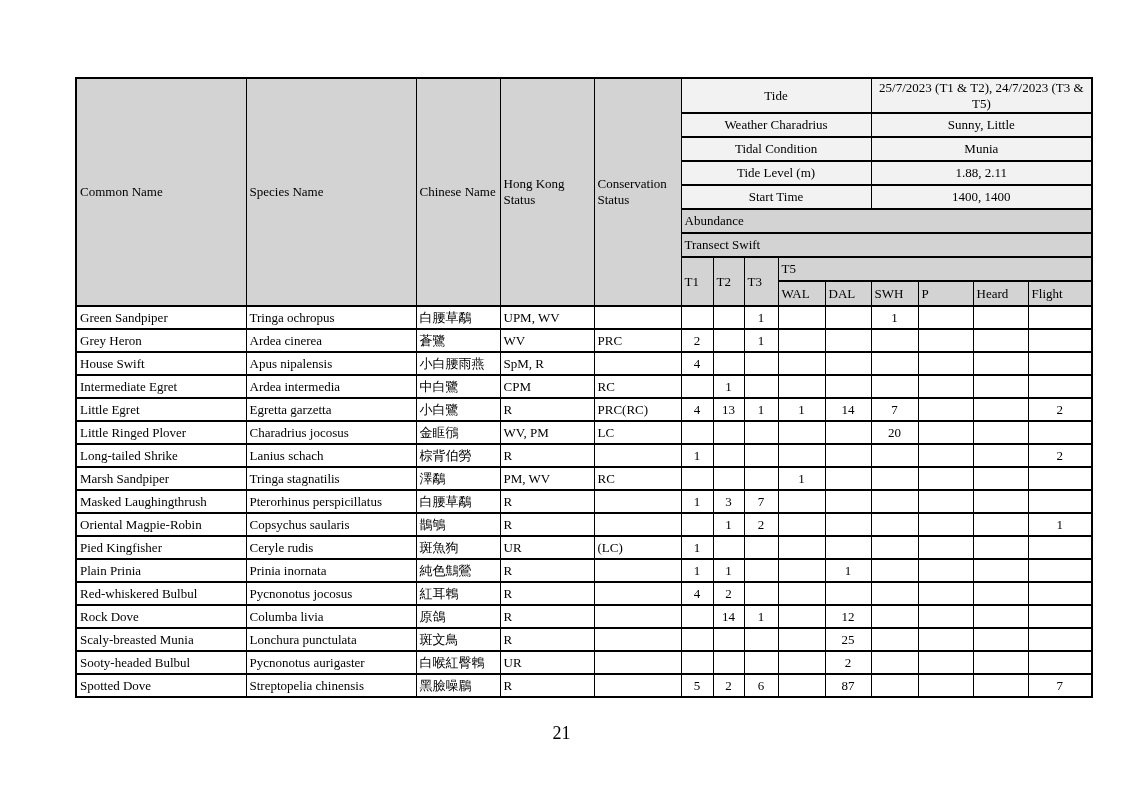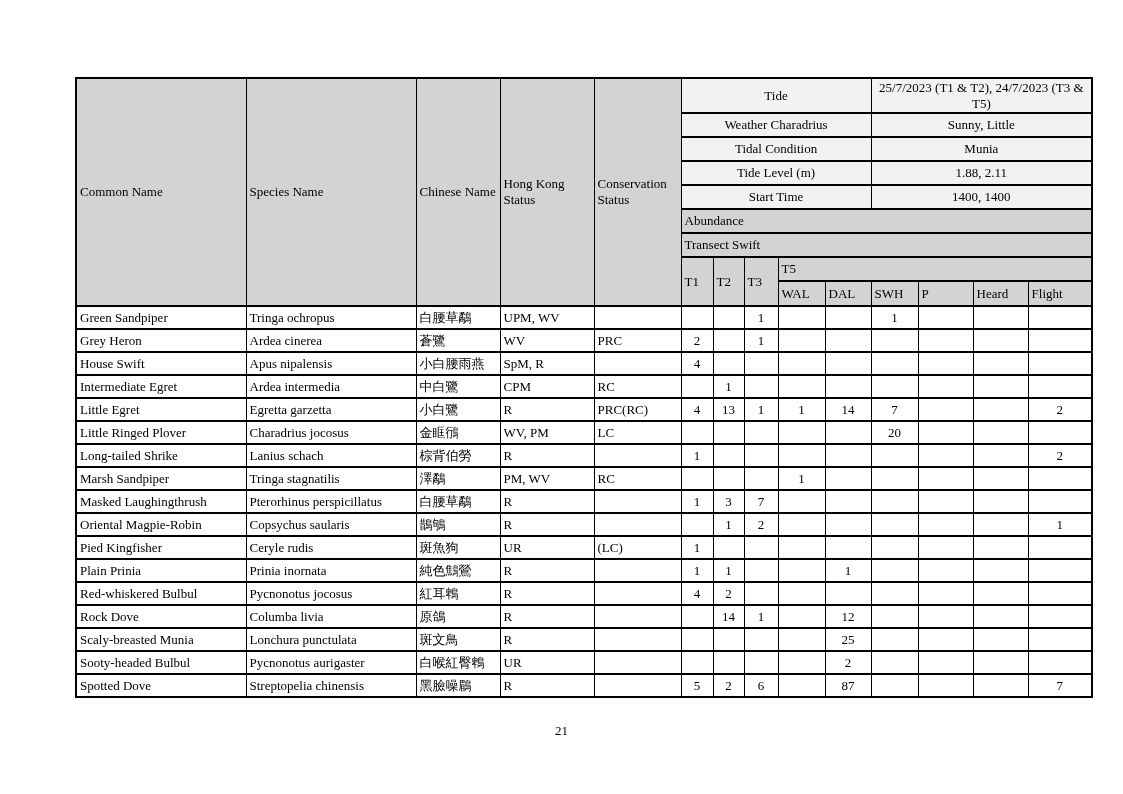--- a/index.html
+++ b/index.html
@@ -61,21 +61,21 @@
   tbody.data-rows td { height: 21px; vertical-align: middle; }
   td.td-left { text-align: left; }
   td.td-num  { text-align: center; }
   td.italic  { }
   .page-number {
     position: absolute;
     left: 0;
     right: 0;
     top: 723px;
     text-align: center;
-    font-size: 13px;
+    font-size: 18px;
   }
 </style>
 </head>
 <body>
 
 <table class="sheet-table">
   <colgroup>
     <col style="width:170px">
       <col style="width:170px">
       <col style="width:84px">

